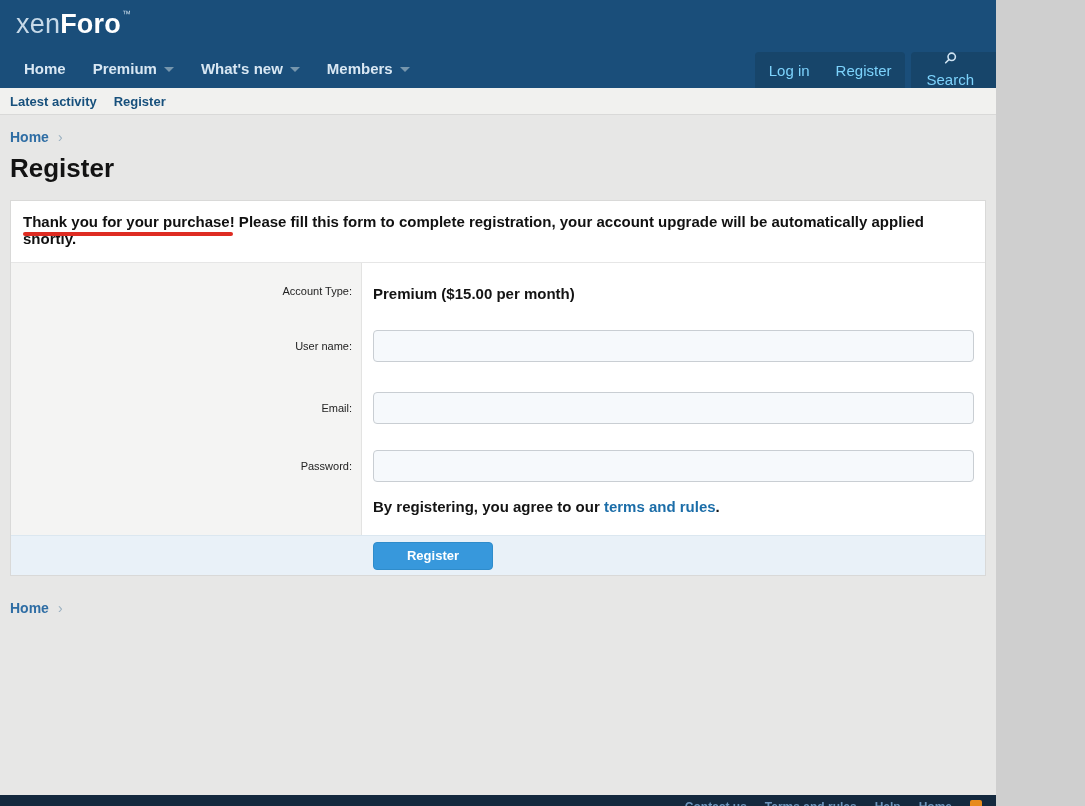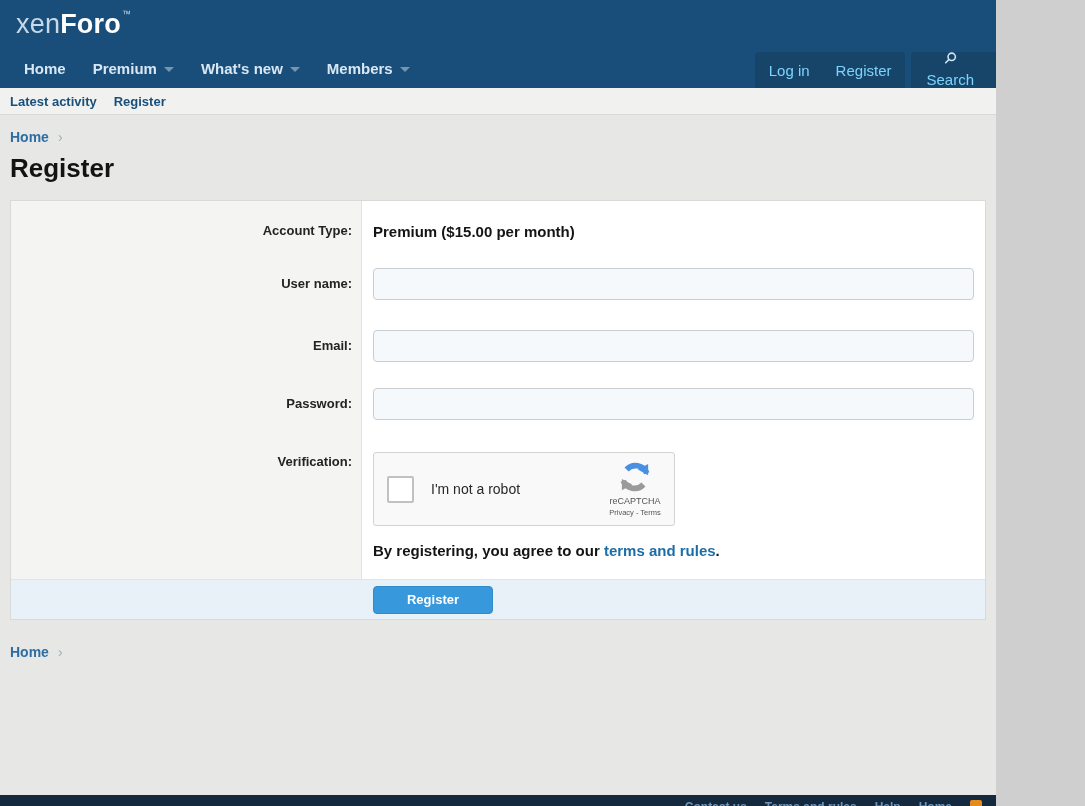--- a/index.html
+++ b/index.html
@@ -42,21 +42,21 @@
   
   .form-block { margin-top:16px; background:#ffffff; border:1px solid #d9d9d8; }
   .notice-row { padding:12px 12px 15px; border-bottom:1px solid #e6e6e6; font-size:15px;
                 font-weight:600; color:#111111; }
   .notice-highlight { position:relative; }
   .notice-highlight::after { content:""; position:absolute; left:0; right:2px; bottom:-6px;
                              height:4px; background:#de2c22; border-radius:2px; }
   .form-body { padding:22px 0 20px;
     background:linear-gradient(to right,#f4f4f3 0,#f4f4f3 350px,#e3e3e2 350px,#e3e3e2 351px,#ffffff 351px); }
   .frow { display:grid; grid-template-columns:351px 1fr; }
-  .flabel { text-align:right; padding-right:10px; font-size:13px; font-weight:700; color:#232323; }
+  .flabel { text-align:right; padding-right:10px; font-size:11px; font-weight:400; color:#232323; }
   .flabel.mid { line-height:32px; }
   .fvalue { padding:0 11px; font-size:15px; font-weight:600; color:#141414; }
   .row-username { margin-top:28px; }
   .row-email { margin-top:30px; }
   .row-password { margin-top:26px; }
   .row-verification { margin-top:32px; }
   .row-agreement { margin-top:16px; }
   .text-input { display:block; width:100%; height:32px; background:#f6f9fc; border:1px solid #c9ced3;
                 border-radius:4px; padding:0 8px; font-size:15px; font-family:"Liberation Sans", sans-serif; }
   .help { margin-top:9px; font-size:13px; font-weight:400; color:#979797; line-height:1.35; }
@@ -142,20 +142,23 @@
 
     <div class="breadcrumb">
       <span class="crumb-link">Home</span>
       <span class="crumb-sep">›</span>
     </div>
 
     <h1 class="page-title">Register</h1>
 
     <div class="form-block">
 
+      <div class="notice-row">
+        <span class="notice-highlight">Thank you for your purchase!</span><span> Please fill this form to complete registration, your account upgrade will be automatically applied shortly.</span>
+      </div>
 
       <div class="form-body">
 
         <div class="frow">
           <div class="flabel">Account Type:</div>
           <div class="fvalue">Premium ($15.00 per month)</div>
         </div>
 
         <div class="frow row-username">
           <div class="flabel mid">User name:</div>
@@ -171,39 +174,20 @@
           </div>
         </div>
 
         <div class="frow row-password">
           <div class="flabel mid">Password:</div>
           <div class="fvalue">
             <input class="text-input" type="password" style="">
           </div>
         </div>
 
-        <div class="frow row-verification">
-          <div class="flabel" style="padding-top:2px;">Verification:</div>
-          <div class="fvalue">
-            <div class="recaptcha">
-              <div class="rc-checkbox"></div>
-              <div class="rc-label">I'm not a robot</div>
-              <div class="rc-brand">
-                <svg width="30" height="30" viewBox="0 0 32 32">
-                  <path d="M7 8 A13 13 0 0 1 28.6 12" fill="none" stroke="#4a90e2" stroke-width="6"></path>
-                  <polygon points="30,2 30,14 19,8" fill="#4a90e2"></polygon>
-                  <path d="M25 24 A13 13 0 0 1 3.4 20" fill="none" stroke="#9a9a9a" stroke-width="6"></path>
-                  <polygon points="2,30 2,18 13,24" fill="#9a9a9a"></polygon>
-                </svg>
-                <div class="rc-name">reCAPTCHA</div>
-                <div class="rc-links">Privacy - Terms</div>
-              </div>
-            </div>
-          </div>
-        </div>
 
         <div class="frow row-agreement">
           <div class="flabel"></div>
           <div class="fvalue agreement">
             <span>By registering, you agree to our </span><a>terms and rules</a><span>.</span>
           </div>
         </div>
 
       </div>
 

